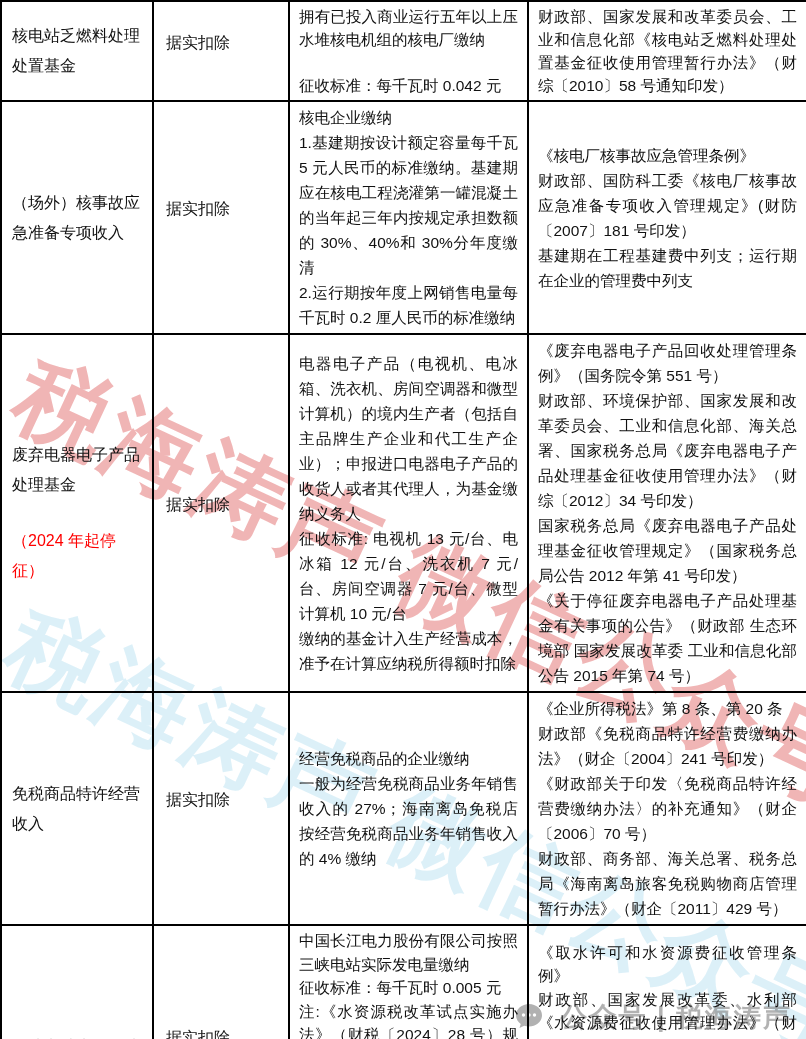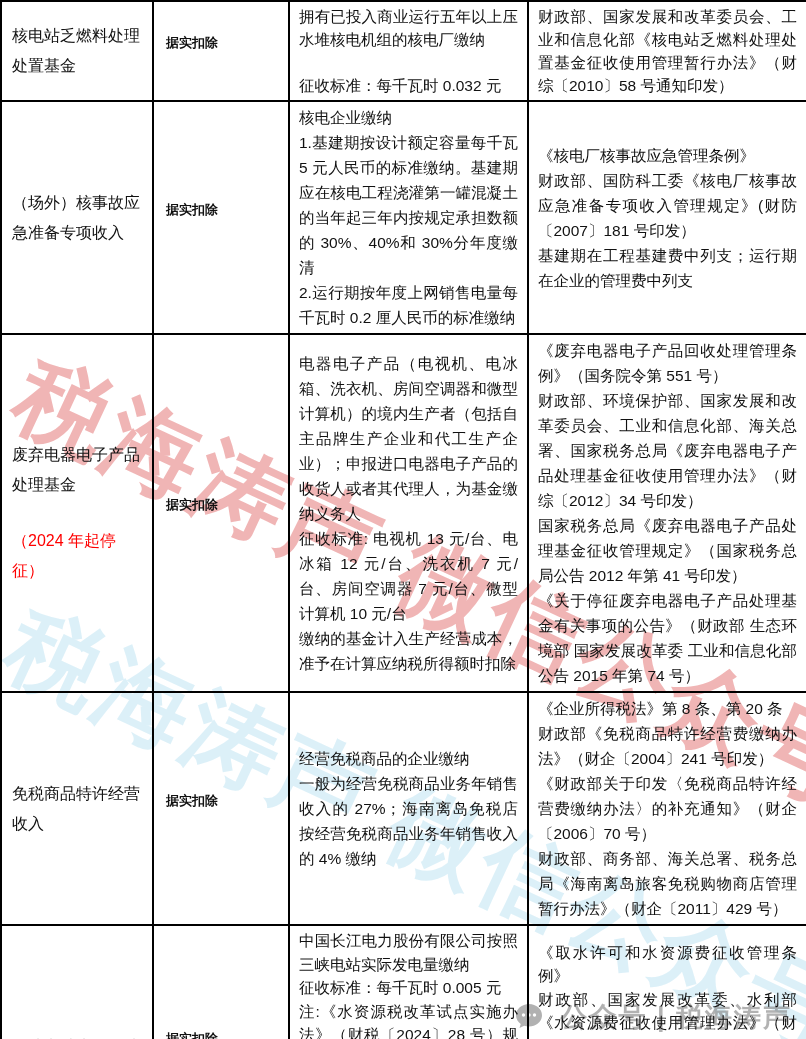--- a/index.html
+++ b/index.html
@@ -76,22 +76,21 @@
   }
   td.name {
     padding: 4px 6px 4px 10px;
     font-size: 16px;
     line-height: 30px;
     white-space: pre-line;
     margin-left: 16px;
   }
   td.deduct {
     padding: 4px 4px 20px 12px;
-    font-size: 13px;
-    font-weight: bold;
+    font-size: 16px;
   }
   td.desc, td.basis {
     padding: 3px 9px;
     font-size: 15.5px;
     text-align: justify;
     text-justify: inter-character;
     white-space: pre-line;
   }
   tr.r1 { height: 97px; }
   tr.r2 { height: 190px; }
@@ -136,21 +135,21 @@
     <col style="width:239px">
     <col style="width:279px">
   </colgroup>
   <tbody>
     <tr class="r1">
       <td class="name">核电站乏燃料处理
 处置基金</td>
       <td class="deduct">据实扣除</td>
       <td class="desc">拥有已投入商业运行五年以上压水堆核电机组的核电厂缴纳
 
-征收标准：每千瓦时 0.032 元</td>
+征收标准：每千瓦时 0.042 元</td>
       <td class="basis">财政部、国家发展和改革委员会、工业和信息化部《核电站乏燃料处理处置基金征收使用管理暂行办法》（财综〔2010〕58 号通知印发）</td>
     </tr>
     <tr class="r2">
       <td class="name">（场外）核事故应急准备专项收入</td>
       <td class="deduct">据实扣除</td>
       <td class="desc">核电企业缴纳
 1.基建期按设计额定容量每千瓦 5 元人民币的标准缴纳。基建期应在核电工程浇灌第一罐混凝土的当年起三年内按规定承担数额的 30%、40%和 30%分年度缴清
 2.运行期按年度上网销售电量每千瓦时 0.2 厘人民币的标准缴纳</td>
       <td class="basis">《核电厂核事故应急管理条例》
 财政部、国防科工委《核电厂核事故应急准备专项收入管理规定》(财防〔2007〕181 号印发）

